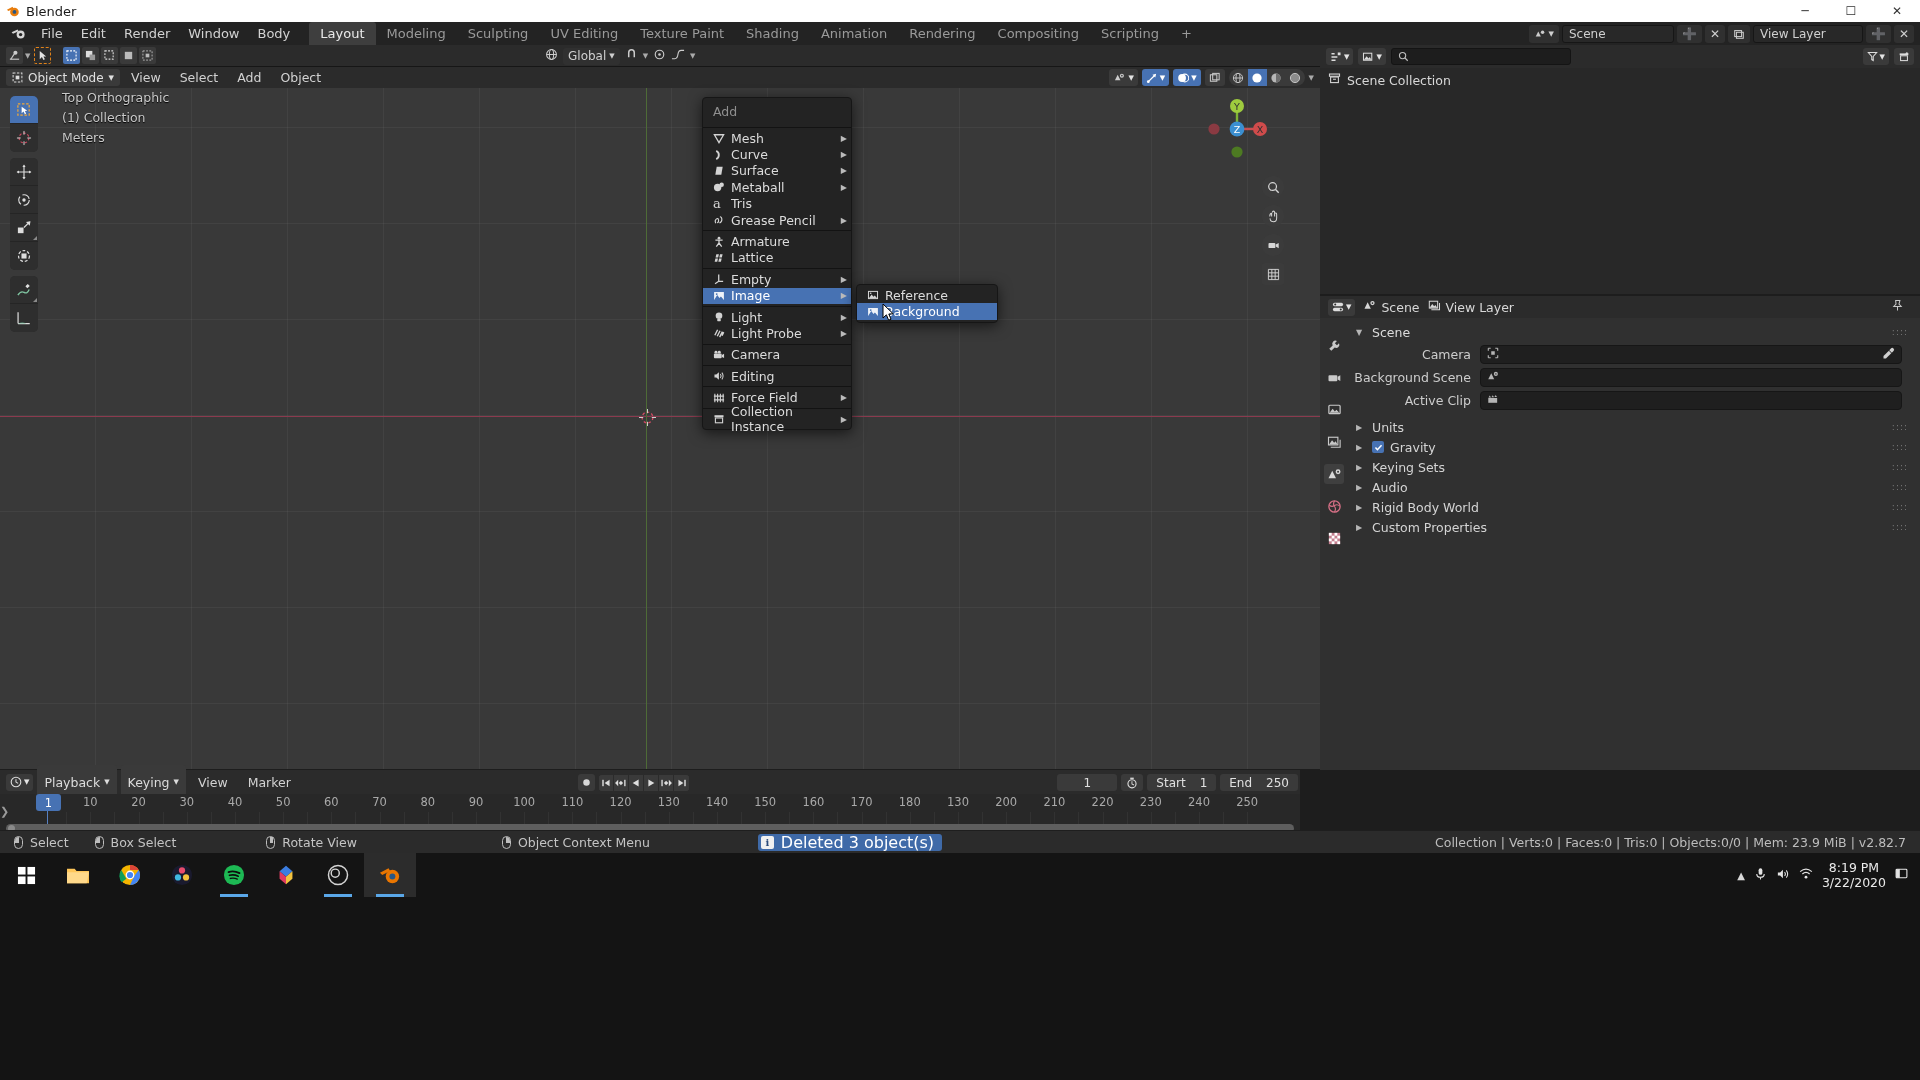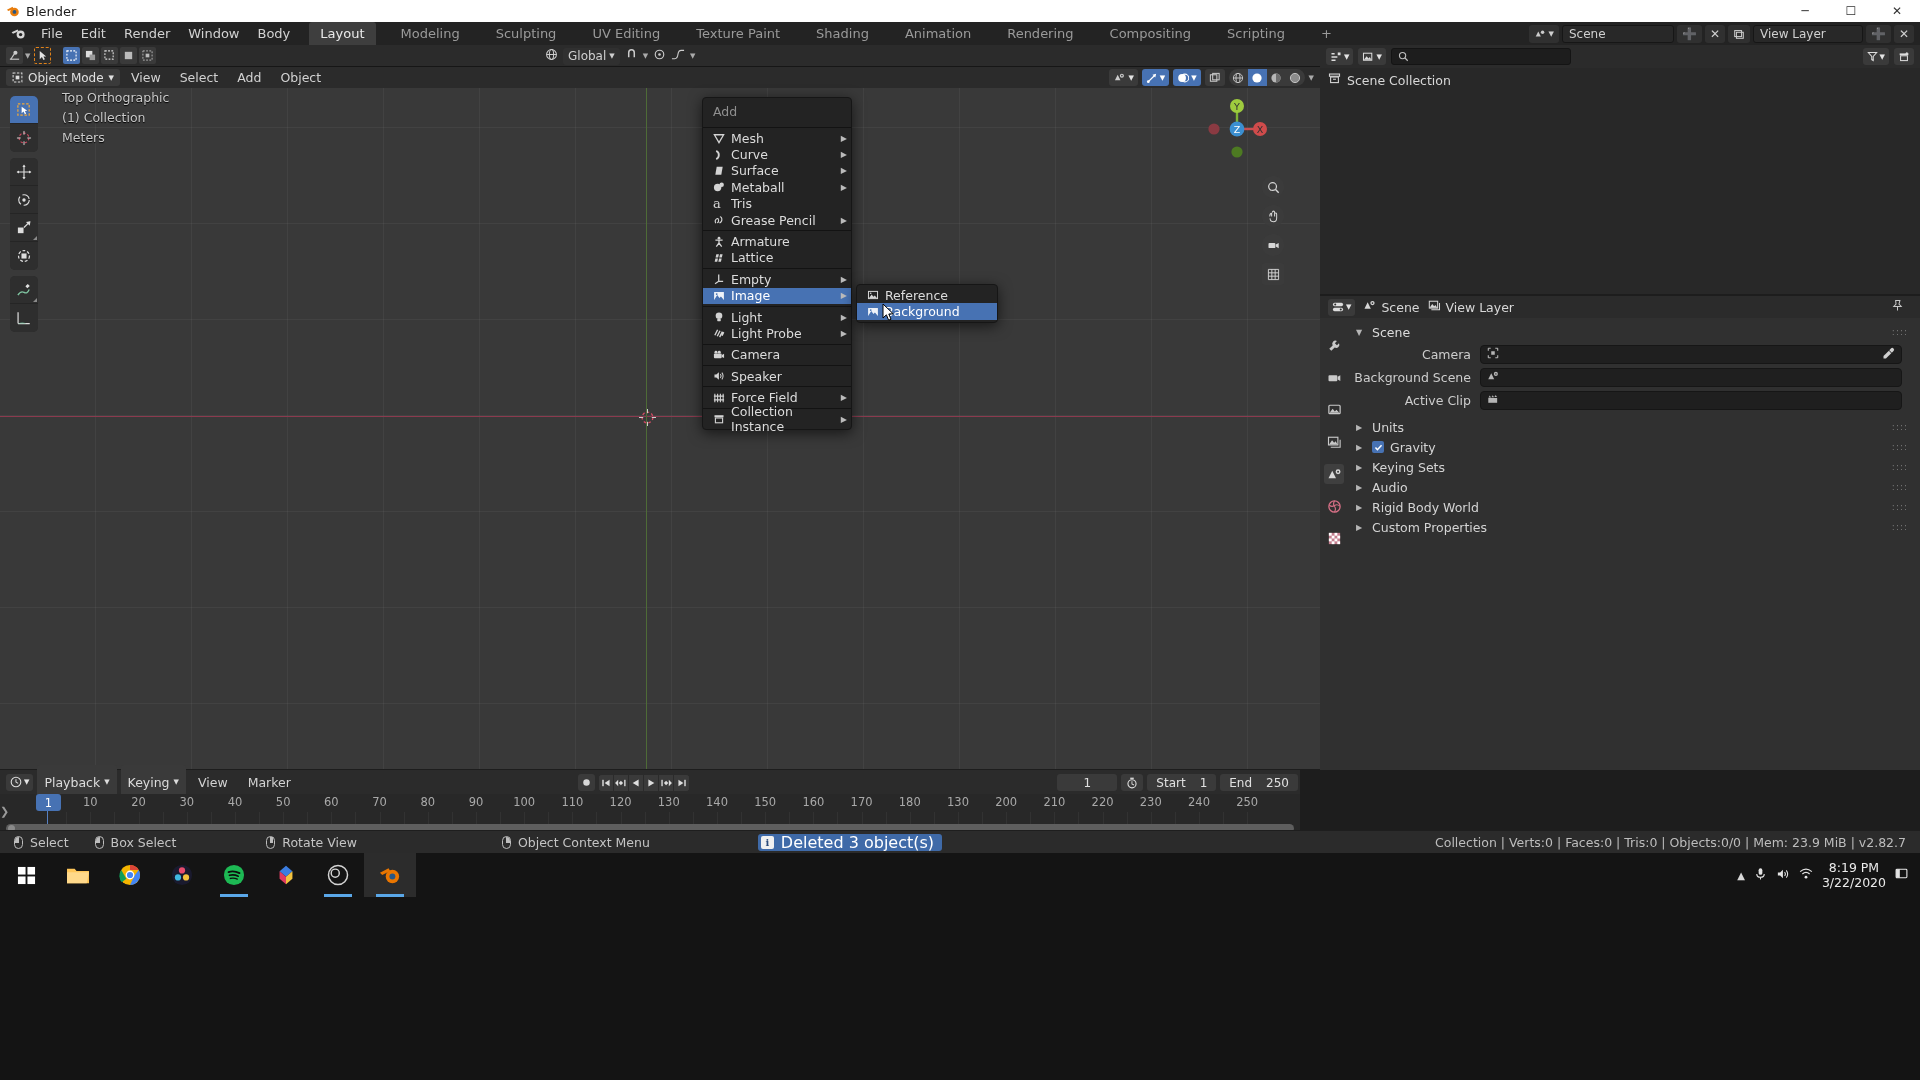--- a/index.html
+++ b/index.html
@@ -23,21 +23,21 @@
   #titlebar .tb-btn { width:46px; height:22px; display:flex; align-items:center; justify-content:center;
      font-size:12px; color:#333; }
 
   
   #topbar {
     position:absolute; left:0; top:22px; width:1920px; height:23px;
     background:#232323; display:flex; align-items:center; padding-left:6px;
   }
   .blender-logo { width:26px; height:20px; display:flex; align-items:center; justify-content:center; }
   .menu-item { padding:3px 9px; font-size:13px; color:#d2d2d2; border-radius:3px; }
-  .wstabs { display:flex; margin-left:10px; align-items:center; height:23px;gap:14px; }
+  .wstabs { display:flex; margin-left:10px; align-items:center; height:23px; }
   .wstab { padding:4px 11px 5px; font-size:13px; color:#9a9a9a; }
   .wstab.active { background:#3e3e3e; color:#eaeaea; border-radius:3px 3px 0 0; }
   #topbar-right { margin-left:auto; display:flex; align-items:center; gap:3px; padding-right:6px; }
   .tb-field {
     background:#282828; border:1px solid #161616; border-radius:3px; height:18px;
     display:flex; align-items:center; padding:0 6px; font-size:12px; color:#d0d0d0;
   }
   .tb-chip { background:#303030; border-radius:3px; height:18px; display:flex; align-items:center;
     padding:0 5px; font-size:12px; color:#cfcfcf; gap:3px; }
 
@@ -732,21 +732,21 @@
   </div>
 
   <div class="msep"></div>
   <div class="mrow">
     <span class="mico">
         <svg width="12" height="12" viewBox="0 0 13 13">
           <path d="M1.6 5 L3.6 5 L6.4 2.4 L6.4 10.6 L3.6 8 L1.6 8 Z" fill="#e2e2e2"></path>
           <path d="M8 4.4 Q9.6 6.5 8 8.6 M9.6 2.8 Q12.2 6.5 9.6 10.2" fill="none" stroke="#e2e2e2" stroke-width="1.1"></path>
         </svg>
       </span>
-    <span class="mlbl">Speaker</span>
+    <span class="mlbl">Editing</span>
     <span class="marrow"></span>
   </div>
 
   <div class="msep"></div>
   <div class="mrow">
     <span class="mico">
         <svg width="12" height="12" viewBox="0 0 13 13">
           <path d="M2 2 L2 11 M5 2 L5 11 M8 2 L8 11 M11 2 L11 11" stroke="#e2e2e2" stroke-width="1.2"></path>
           <path d="M1 4.5 L12 4.5 M1 8.5 L12 8.5" stroke="#e2e2e2" stroke-width="1.2"></path>
         </svg>

